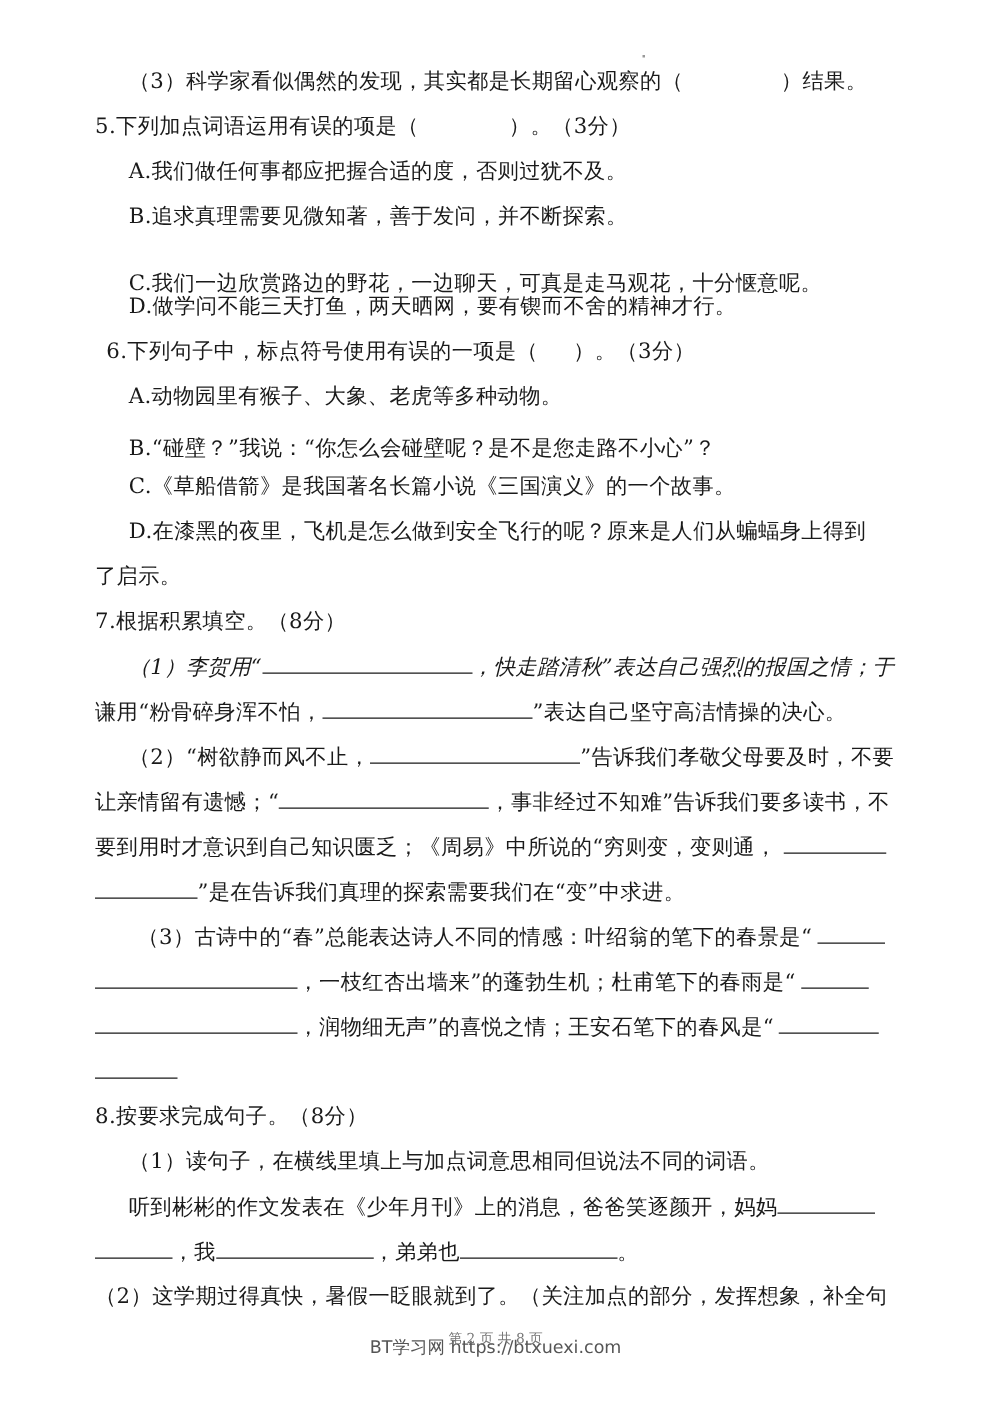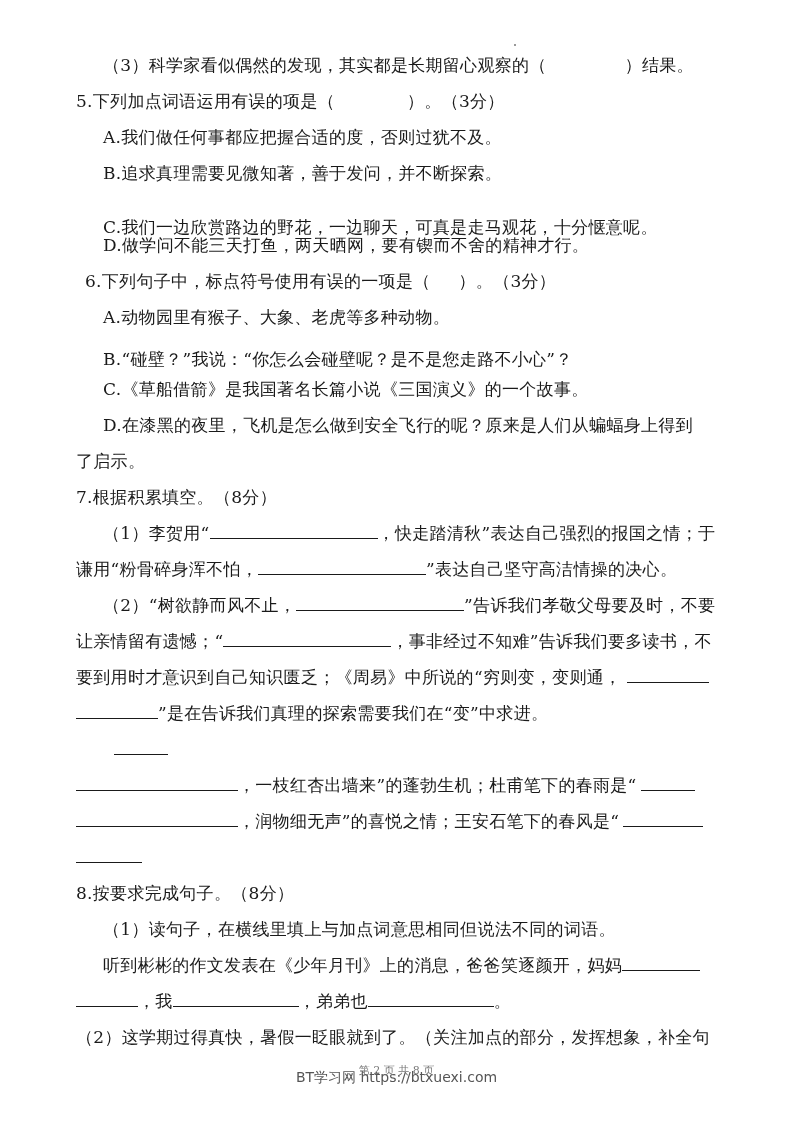--- a/index.html
+++ b/index.html
@@ -34,42 +34,42 @@
   <span>6.下列句子中，标点符号使用有误的一项是（</span><span class="gap" style="width:28px;"></span><span>）。（3分）</span>
 </div>
 <div class="ln" style="left:103px; top:306px;">A.动物园里有猴子、大象、老虎等多种动物。</div>
 <div class="ln" style="left:103px; top:348px;">B.“碰壁？”我说：“你怎么会碰壁呢？是不是您走路不小心”？</div>
 <div class="ln" style="left:103px; top:378px;">C.《草船借箭》是我国著名长篇小说《三国演义》的一个故事。</div>
 <div class="ln" style="left:103px; top:414px;">D.在漆黑的夜里，飞机是怎么做到安全飞行的呢？原来是人们从蝙蝠身上得到</div>
 <div class="ln" style="left:76px; top:450px;">了启示。</div>
 
 <div class="ln" style="left:76px; top:486px;">7.根据积累填空。（8分）</div>
 
-<div class="ln" style="left:103px; top:522px;">
+<div class="ln" style="left:103px; top:522px;font-style:italic;">
   <span>（1）李贺用“</span><span class="blank" style="width:168px;"></span><span>，快走踏清秋”表达自己强烈的报国之情；于</span>
 </div>
 <div class="ln" style="left:76px; top:558px;">
   <span>谦用“粉骨碎身浑不怕，</span><span class="blank" style="width:168px;"></span><span>”表达自己坚守高洁情操的决心。</span>
 </div>
 
 <div class="ln" style="left:103px; top:594px;">
   <span>（2）“树欲静而风不止，</span><span class="blank" style="width:168px;"></span><span>”告诉我们孝敬父母要及时，不要</span>
 </div>
 <div class="ln" style="left:76px; top:630px;">
   <span>让亲情留有遗憾；“</span><span class="blank" style="width:168px;"></span><span>，事非经过不知难”告诉我们要多读书，不</span>
 </div>
 <div class="ln" style="left:76px; top:666px;">
   <span>要到用时才意识到自己知识匮乏；《周易》中所说的“穷则变，变则通，</span><span class="blank" style="width:82px; margin-left:6px;"></span>
 </div>
 <div class="ln" style="left:76px; top:702px;">
   <span class="blank" style="width:82px;"></span><span>”是在告诉我们真理的探索需要我们在“变”中求进。</span>
 </div>
 
 <div class="ln" style="left:110px; top:738px;">
-  <span class="blank" style="width:54px; margin-left:4px;"></span>
+  <span>（3）古诗中的“春”总能表达诗人不同的情感：叶绍翁的笔下的春景是“</span><span class="blank" style="width:54px; margin-left:4px;"></span>
 </div>
 <div class="ln" style="left:76px; top:774px;">
   <span class="blank" style="width:162px;"></span><span>，一枝红杏出墙来”的蓬勃生机；杜甫笔下的春雨是“</span><span class="blank" style="width:54px; margin-left:4px;"></span>
 </div>
 <div class="ln" style="left:76px; top:810px;">
   <span class="blank" style="width:162px;"></span><span>，润物细无声”的喜悦之情；王安石笔下的春风是“</span><span class="blank" style="width:80px; margin-left:4px;"></span>
 </div>
 <div class="ln" style="left:76px; top:846px;">
   <span class="blank" style="width:66px;"></span>
 </div>

